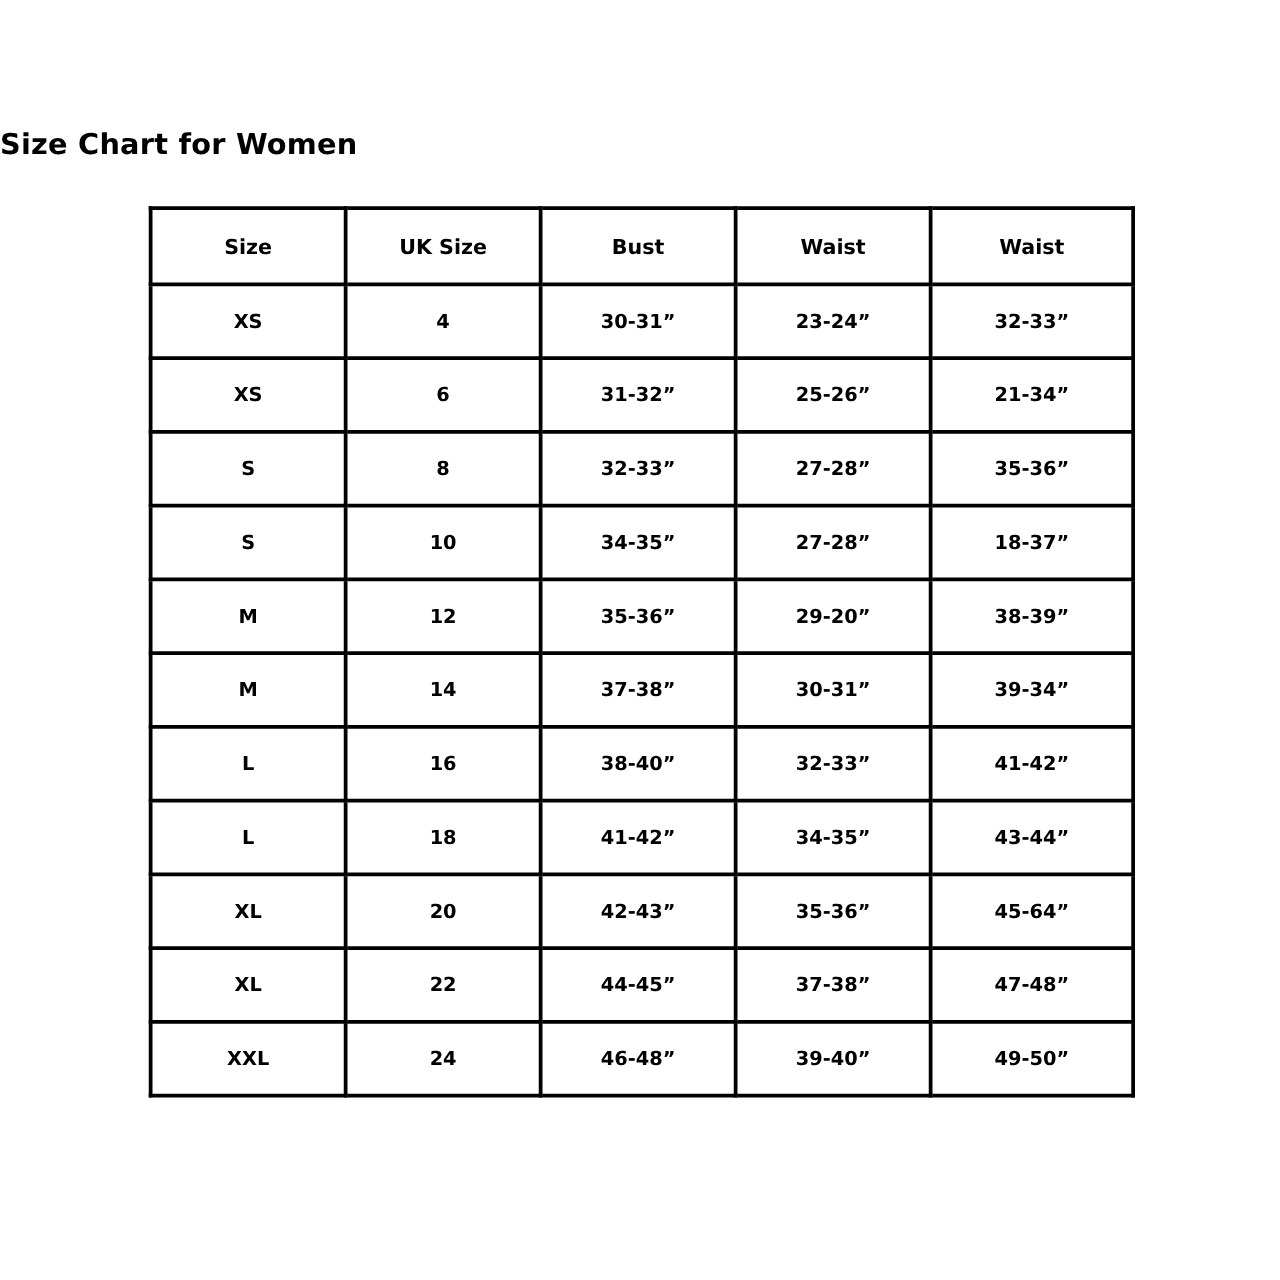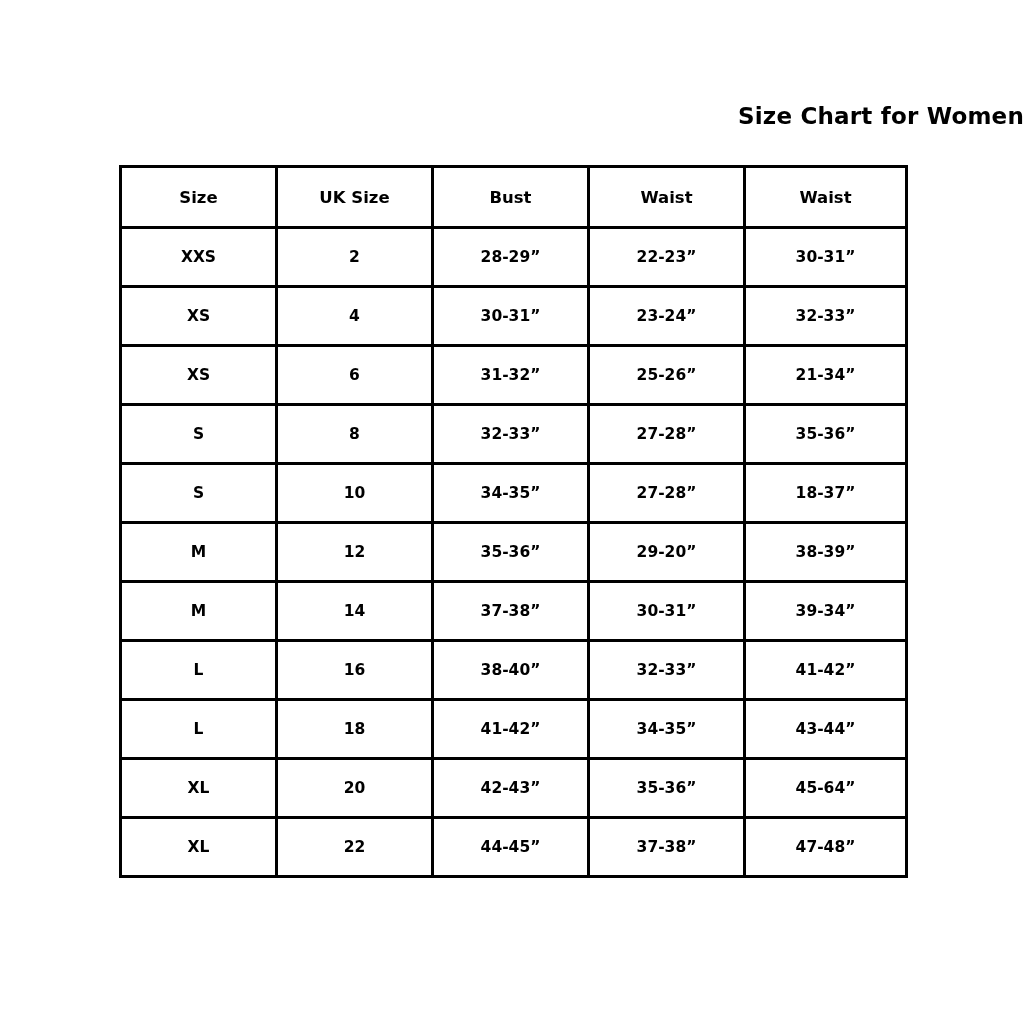--- a/index.html
+++ b/index.html
@@ -18,21 +18,21 @@
     position: relative;
     width: 1024px;
     height: 1024px;
     box-sizing: border-box;
   }
   .chart-title {
     position: absolute;
     top: 103px;
     left: 0;
     width: 1024px;
-    text-align: right;
+    text-align: left;
     font-size: 23px;
     font-weight: bold;
     letter-spacing: 0.2px;
   }
   .table-wrap {
     position: absolute;
     top: 165px;
     left: 119px;
     width: 764px;
   }
@@ -82,27 +82,20 @@
       <thead>
         <tr>
           <th>Size</th>
           <th>UK Size</th>
           <th>Bust</th>
           <th>Waist</th>
           <th>Waist</th>
         </tr>
       </thead>
       <tbody>
-        <tr>
-          <td>XXS</td>
-          <td>2</td>
-          <td>28-29”</td>
-          <td>22-23”</td>
-          <td>30-31”</td>
-        </tr>
         <tr>
           <td>XS</td>
           <td>4</td>
           <td>30-31”</td>
           <td>23-24”</td>
           <td>32-33”</td>
         </tr>
         <tr>
           <td>XS</td>
           <td>6</td>
@@ -159,17 +152,24 @@
           <td>35-36”</td>
           <td>45-64”</td>
         </tr>
         <tr>
           <td>XL</td>
           <td>22</td>
           <td>44-45”</td>
           <td>37-38”</td>
           <td>47-48”</td>
         </tr>
+        <tr>
+          <td>XXL</td>
+          <td>24</td>
+          <td>46-48”</td>
+          <td>39-40”</td>
+          <td>49-50”</td>
+        </tr>
       </tbody>
     </table>
   </div>
 
 </div>
 
 </body></html>

